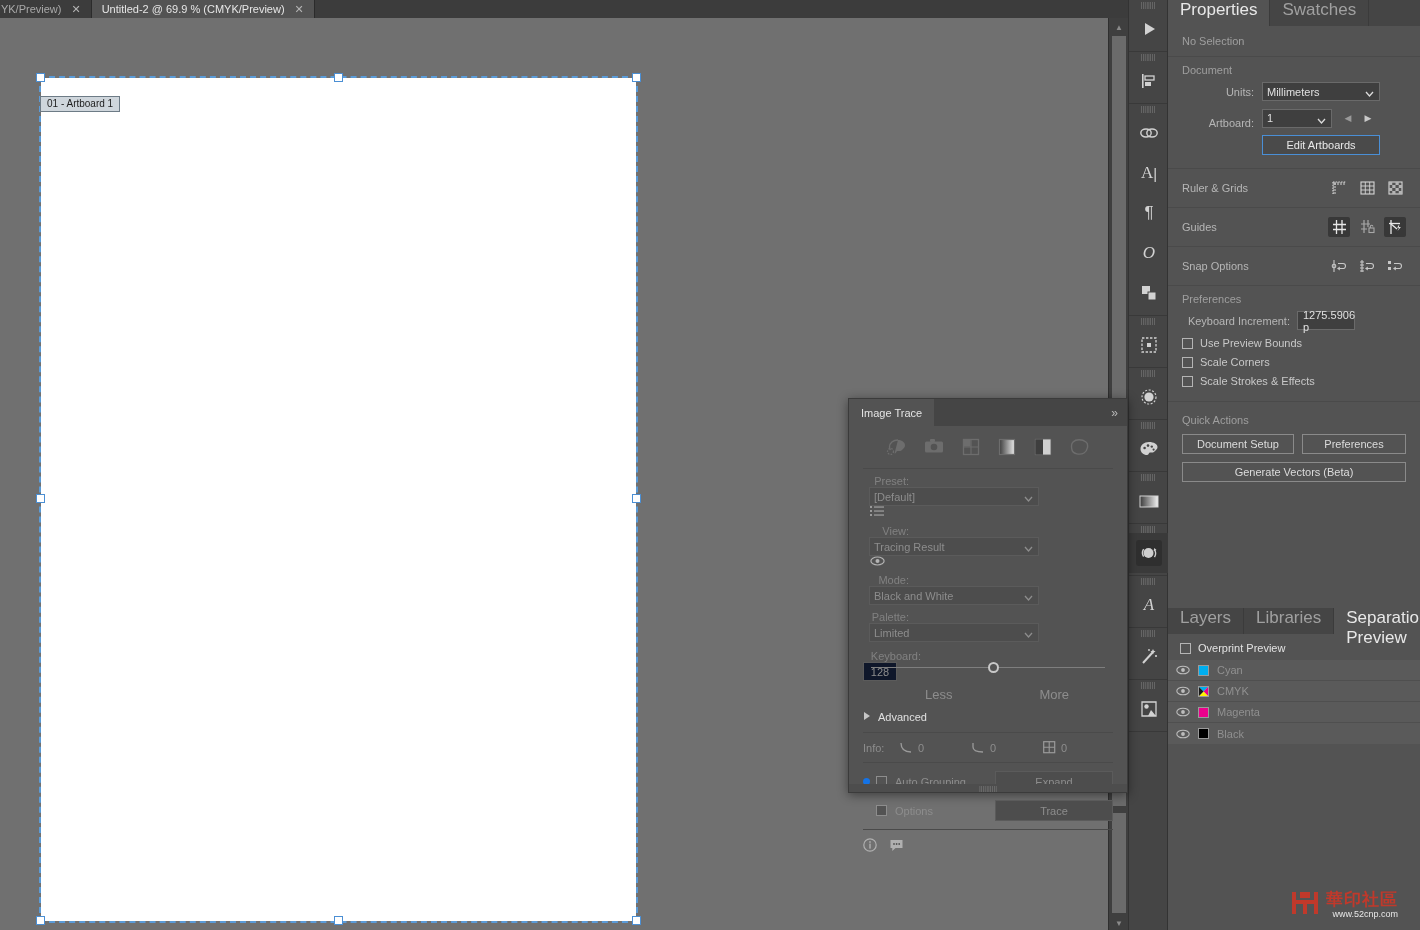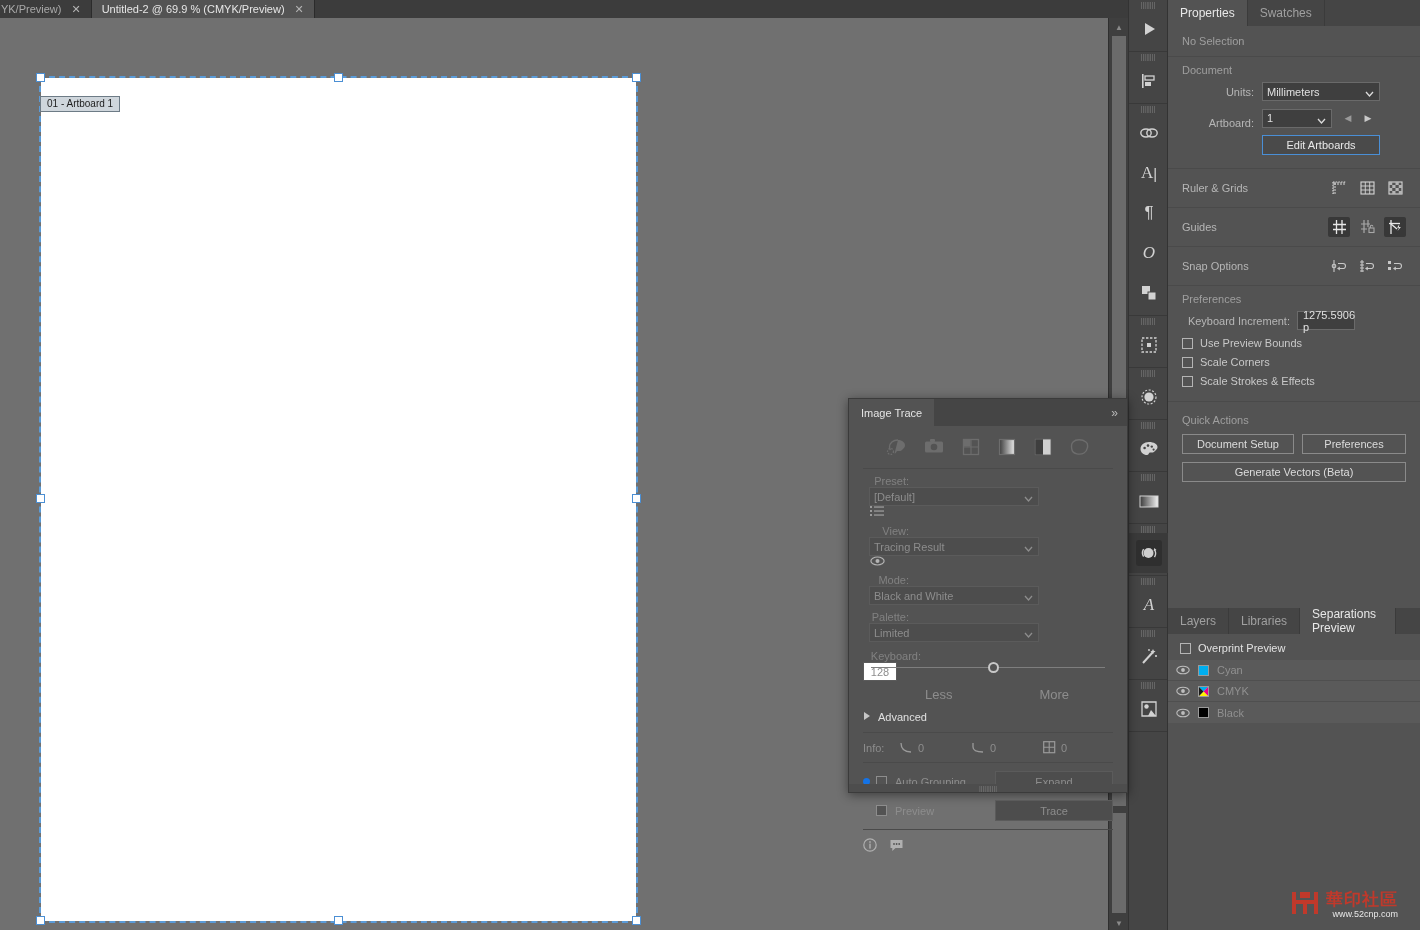--- a/index.html
+++ b/index.html
@@ -91,22 +91,22 @@
 
   
   #dock {
     position: absolute; left: 1168px; top: 0; width: 252px; height: 930px;
     background: #535353;
   }
   
   #props { position: absolute; left:0; top:0; width: 252px; height: 608px; background:#535353; }
   .tabrow { display: flex; height: 26px; background: #454545; }
   .ptab {
-    display: flex; align-items: center; padding: 0 12px; height: 26px;
-    font-size: 12px; color: #a0a0a0; border-right: 1px solid #3b3b3b;
+    display: flex; align-items: flex-start; padding: 0 12px; height: 26px;
+    font-size: 17px; color: #a0a0a0; border-right: 1px solid #3b3b3b;
   }
   .ptab.active { background: #535353; color: #e8e8e8; }
   .ptab.fill { flex: 1; border-right: none; }
   .psect { padding: 7px 14px; }
   .psect.bordered { border-bottom: 1px solid #4a4a4a; }
   .hdr { color: #9f9f9f; font-size: 11px; }
   .row { display: flex; align-items: center; margin: 6px 0; }
   .lbl { color: #b6b6b6; font-size: 11px; text-align: right; }
   .sel-ctl {
     background: #3f3f3f; border: 1px solid #6a6a6a; color: #e0e0e0;
@@ -162,21 +162,21 @@
   .it-hr { border-top: 1px solid #4a4a4a; margin: 0 14px; }
   .itrow { display: flex; margin: 6px 0; flex-direction: column; }
   .itlbl { color: #818181; font-size: 11px; text-align: right; }
   .itsel {
     background: #4d4d4d; border: 1px solid #5b5b5b; color: #8d8d8d;
     height: 19px; display: flex; align-items: center; padding: 0 4px; font-size: 11px;
     position: relative;
   }
   .itsel .chev { position: absolute; right: 5px; top: 4px; color:#8d8d8d; }
   .itnum {
-    background: #ffffff; border: 1px solid #5b5b5b; color: #8d8d8d;
+    background: #0f172a; border: 1px solid #5b5b5b; color: #8d8d8d;
     height: 19px; width: 34px; display: flex; align-items: center; justify-content:center; font-size: 11px;
   }
   .itbtn {
     background: #4d4d4d; border: 1px solid #5b5b5b; color: #8d8d8d;
     height: 21px; display:flex; align-items:center; justify-content:center; font-size:11px;
   }
   .itcb { width: 11px; height: 11px; border: 1px solid #8d8d8d; background: #535353; flex:none;}
   .track { position: relative; height: 12px; flex: 1; }
   .track .line { position: absolute; left:0; right:0; top:5px; height:1px; background:#7e7e7e; }
   .track .knob { position: absolute; top:0; width: 11px; height: 11px; border-radius:50%; background:#535353; border:2px solid #c8c8c8;}
@@ -621,20 +621,30 @@
           </span>
           <span class="swat" style="padding:0;background:#c9c9c9;position:relative;overflow:hidden;">
             <svg width="9" height="9" viewBox="0 0 9 9" style="display:block">
                 <polygon points="0,0 9,0 4.5,4.5" fill="#00aeef"></polygon>
                 <polygon points="9,0 9,9 4.5,4.5" fill="#ec008c"></polygon>
                 <polygon points="0,9 9,9 4.5,4.5" fill="#fff200"></polygon>
                 <polygon points="0,0 0,9 4.5,4.5" fill="#1a1a1a"></polygon>
               </svg>
           </span>
           <span class="sepname">CMYK</span>
+        </div>
+        <div class="seprow">
+          <span class="eye">
+            <svg width="14" height="10" viewBox="0 0 14 10">
+                <ellipse cx="7" cy="5" rx="6.2" ry="3.8" fill="none" stroke="#bdbdbd" stroke-width="1.1"></ellipse>
+                <circle cx="7" cy="5" r="1.9" fill="#bdbdbd"></circle>
+              </svg>
+          </span>
+          <span class="swat" style="background:#ec008c;"></span>
+          <span class="sepname">Magenta</span>
         </div>
         <div class="seprow" style="border-bottom:none;">
           <span class="eye">
             <svg width="14" height="10" viewBox="0 0 14 10">
                 <ellipse cx="7" cy="5" rx="6.2" ry="3.8" fill="none" stroke="#bdbdbd" stroke-width="1.1"></ellipse>
                 <circle cx="7" cy="5" r="1.9" fill="#bdbdbd"></circle>
               </svg>
           </span>
           <span class="swat" style="background:#000000;"></span>
           <span class="sepname">Black</span>
@@ -828,21 +838,21 @@
       <div style="display:flex;align-items:center;margin:8px 0;">
         <span style="width:7px;height:7px;border-radius:50%;background:#1473e6;flex:none;margin-right:6px;"></span>
         <span class="itcb" style="margin-right:8px;"></span>
         <span style="color:#8d8d8d;flex:1;">Auto Grouping</span>
         <span class="itbtn" style="width:118px;">Expand</span>
       </div>
 
       <div style="display:flex;align-items:center;margin:8px 0;">
         <span style="width:13px;flex:none;"></span>
         <span class="itcb" style="margin-right:8px;"></span>
-        <span style="color:#8d8d8d;flex:1;">Preview</span>
+        <span style="color:#8d8d8d;flex:1;">Options</span>
         <span class="itbtn" style="width:118px;">Trace</span>
       </div>
     </div>
 
     <div class="it-hr"></div>
 
     <div class="itfoot">
       <span>
         <svg width="14" height="14" viewBox="0 0 14 14">
             <circle cx="7" cy="7" r="6.2" fill="none" stroke="#b0b0b0" stroke-width="1.2"></circle>

